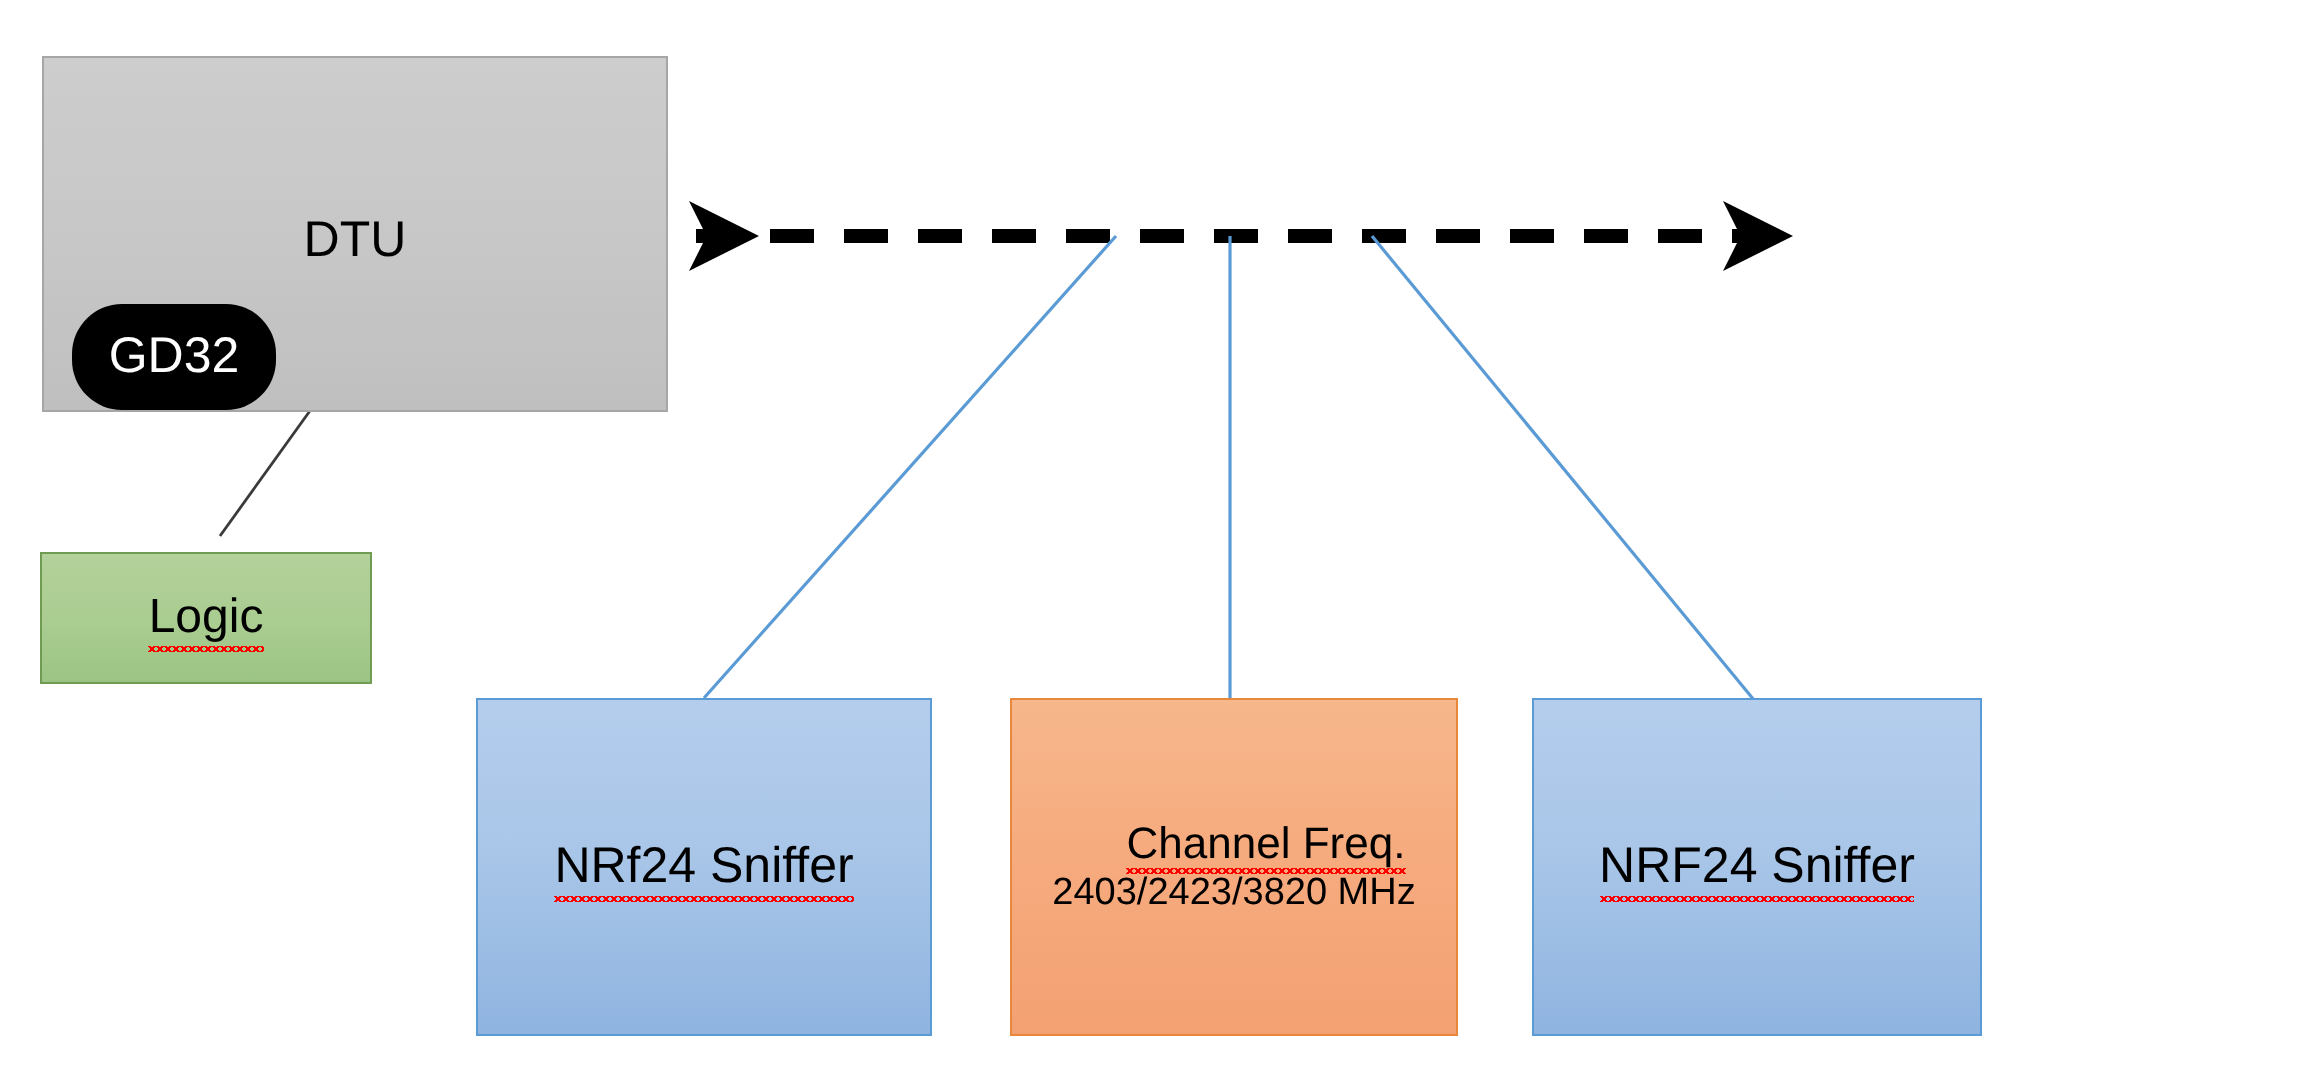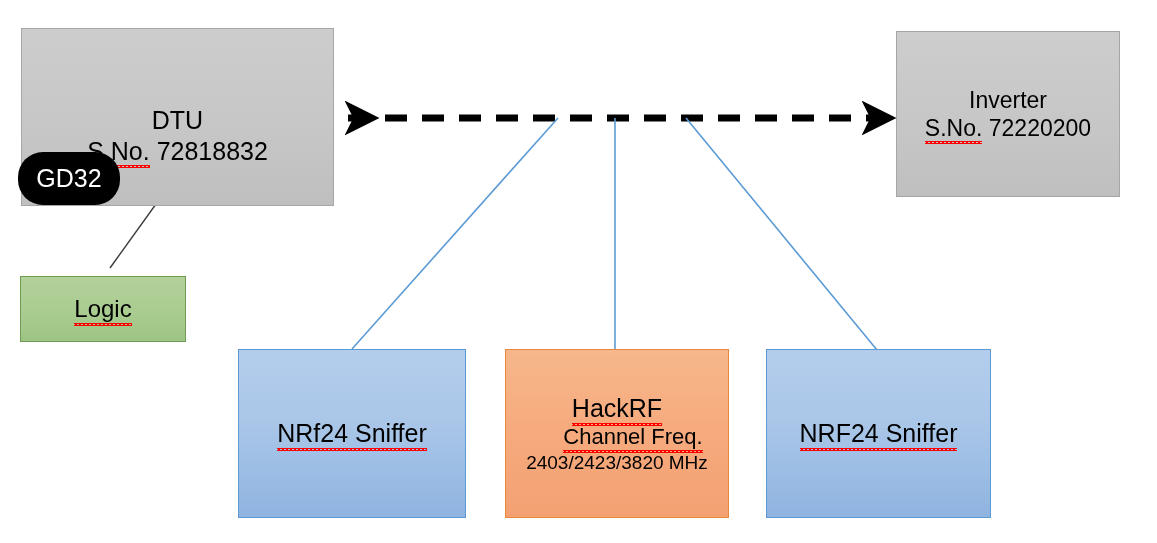--- a/index.html
+++ b/index.html
@@ -63,21 +63,21 @@
     position: absolute;
     box-sizing: border-box;
     background: #000000;
     color: #ffffff;
     display: flex;
     align-items: center;
     justify-content: center;
     font-size: 25px;
     z-index: 5;
   }
-  #gd32-chip { left: 18px; top: 152px; width: 102px; height: 53px; border-radius: 25px; }
+  #gd32-chip { left: 36px; top: 152px; width: 102px; height: 53px; border-radius: 25px; }
   #nrf-chip  { left: 231px; top: 152px; width: 103px; height: 53px; }
 
   
   #logic-box {
     left: 20px;
     top: 276px;
     width: 166px;
     height: 66px;
     background: linear-gradient(180deg, #b3d19b 0%, #a9cc90 55%, #9cc484 100%);
     border: 1px solid #6f9c52;
@@ -177,53 +177,39 @@
 
     <line x1="110" y1="268" x2="179" y2="172" stroke="#3a3a3a" stroke-width="1.4"></line>
 
     <line x1="558" y1="118" x2="352" y2="349" stroke="#5b9bd5" stroke-width="1.6"></line>
     <line x1="615" y1="118" x2="615" y2="349" stroke="#5b9bd5" stroke-width="1.6"></line>
     <line x1="686" y1="118" x2="877" y2="350" stroke="#5b9bd5" stroke-width="1.6"></line>
   </svg>
 
   <div class="node" id="dtu-box">
     <div class="line1">DTU</div>
-    <div class="line2">
-      <span class="sp">S.No.</span>
-      <span>72818832</span>
-    </div>
   </div>
 
   <div class="chip" id="gd32-chip">
     <span>GD32</span>
   </div>
 
 
   <div class="node" id="logic-box">
     <span class="sp">Logic</span>
   </div>
 
-  <div class="node" id="inverter-box">
-    <div class="line1">Inverter</div>
-    <div class="line2">
-      <span class="sp">S.No.</span>
-      <span>72220200</span>
-    </div>
-  </div>
 
   <div class="node" id="nrf24-left-box">
     <div class="line1">
       <span class="sp">NRf24 Sniffer</span>
     </div>
   </div>
 
   <div class="node" id="hackrf-box">
-    <div class="line1">
-      <span class="sp">HackRF</span>
-    </div>
     <div class="line2">
       <span class="sp">Channel Freq.</span>
     </div>
     <div class="line3">2403/2423/3820 MHz</div>
   </div>
 
   <div class="node" id="nrf24-right-box">
     <div class="line1">
       <span class="sp">NRF24 Sniffer</span>
     </div>

